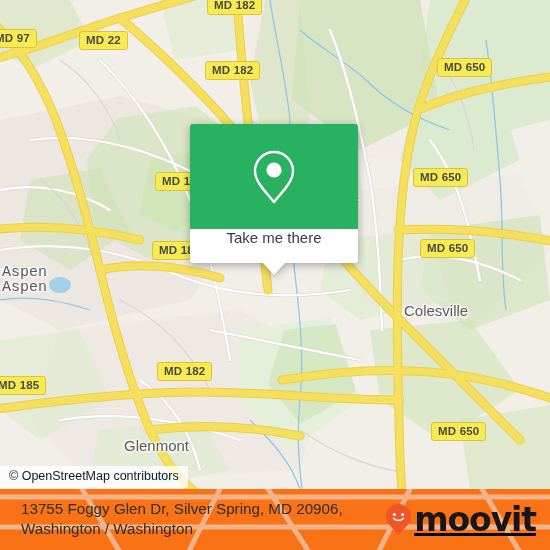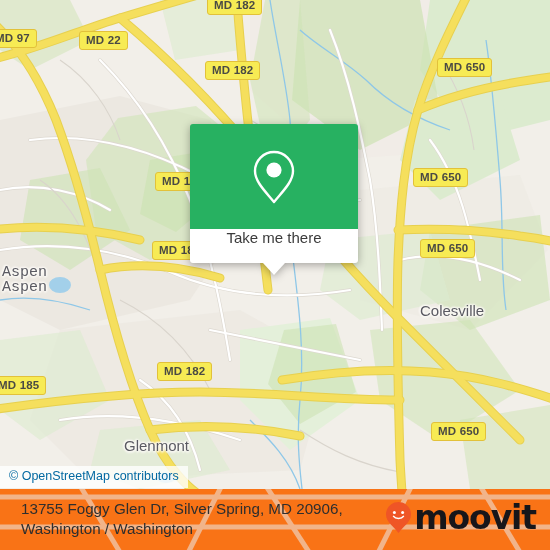--- a/index.html
+++ b/index.html
@@ -67,38 +67,38 @@
     border-left:11px solid transparent;
     border-right:11px solid transparent;
     border-top:12px solid #ffffff;
   }
 
   
   #attribution{
     position:absolute;left:0;top:466px;
     background:rgba(255,255,255,.78);
     padding:3px 9px 4px 9px;
-    color:#0369a1;font-size:12.5px;line-height:15px;
+    color:#0f172a;font-size:12.5px;line-height:15px;
     white-space:nowrap;
   }
 
   
   #footer{
     position:absolute;left:0;top:489px;width:550px;height:61px;
     background:#f97316;overflow:hidden;
   }
   #footer-watermark{position:absolute;left:0;top:0;width:550px;height:61px;opacity:.55;}
   #address{
     position:absolute;left:21px;top:10px;width:355px;
     color:#2e2e2e;font-size:15.2px;line-height:20px;
     z-index:2;
   }
   #logo{
     position:absolute;right:14px;top:12px;height:36px;
-    display:flex;align-items:flex-start;z-index:2;
+    display:flex;align-items:center;z-index:2;text-decoration:underline;
   }
   #logo-mark{width:27px;height:33px;margin-right:2px;}
   #logo-text{
     font-size:33px;line-height:33px;color:#17161a;
     font-weight:bold;letter-spacing:-1.1px;
     font-family:"DejaVu Sans", sans-serif;
   }
 </style>
 </head>
 <body>
@@ -236,21 +236,21 @@
         <div class="shield" style="left: -9px; top: 376px;">MD 185</div>
         <div class="shield" style="left: 157px; top: 362px;">MD 182</div>
         <div class="shield" style="left: 431px; top: 422px;">MD 650</div>
       </div>
 
     <div id="place-layer">
         <div class="place two-line" style="left: 2px; top: 265px;">
           <div>Aspen</div>
           <div>Aspen</div>
         </div>
-        <div class="place" style="left: 404px; top: 303px; margin-left: 16px;">
+        <div class="place" style="left: 404px; top: 303px;">
           <div>Colesville</div>
         </div>
         <div class="place" style="left: 124px; top: 438px;">
           <div>Glenmont</div>
         </div>
       </div>
 
     <div id="callout">
       <div id="callout-head" style="background: rgb(39, 177, 97);">
         <svg width="46" height="56" viewBox="0 0 46 56">

